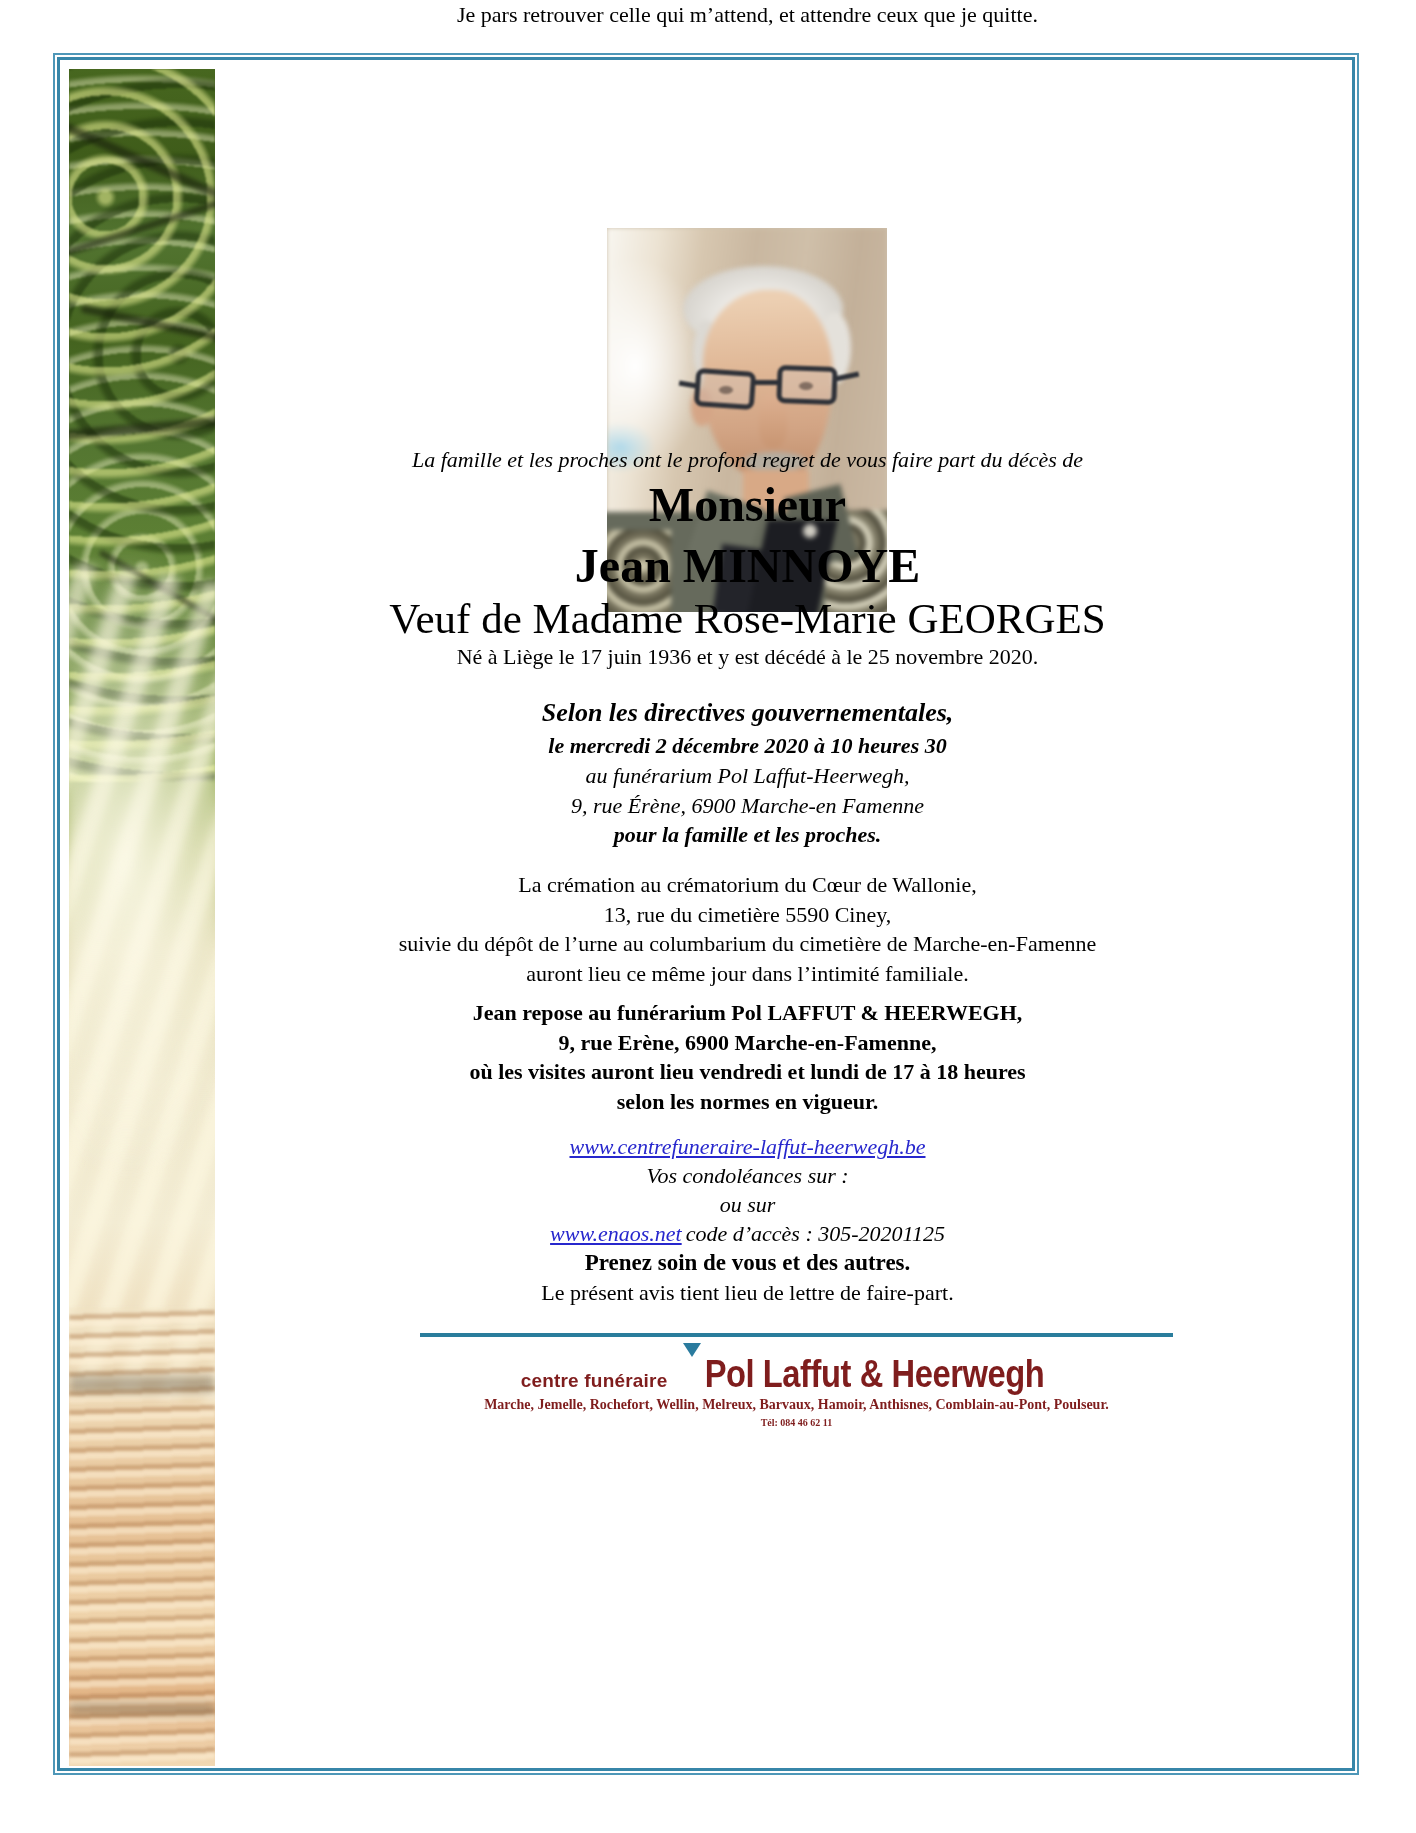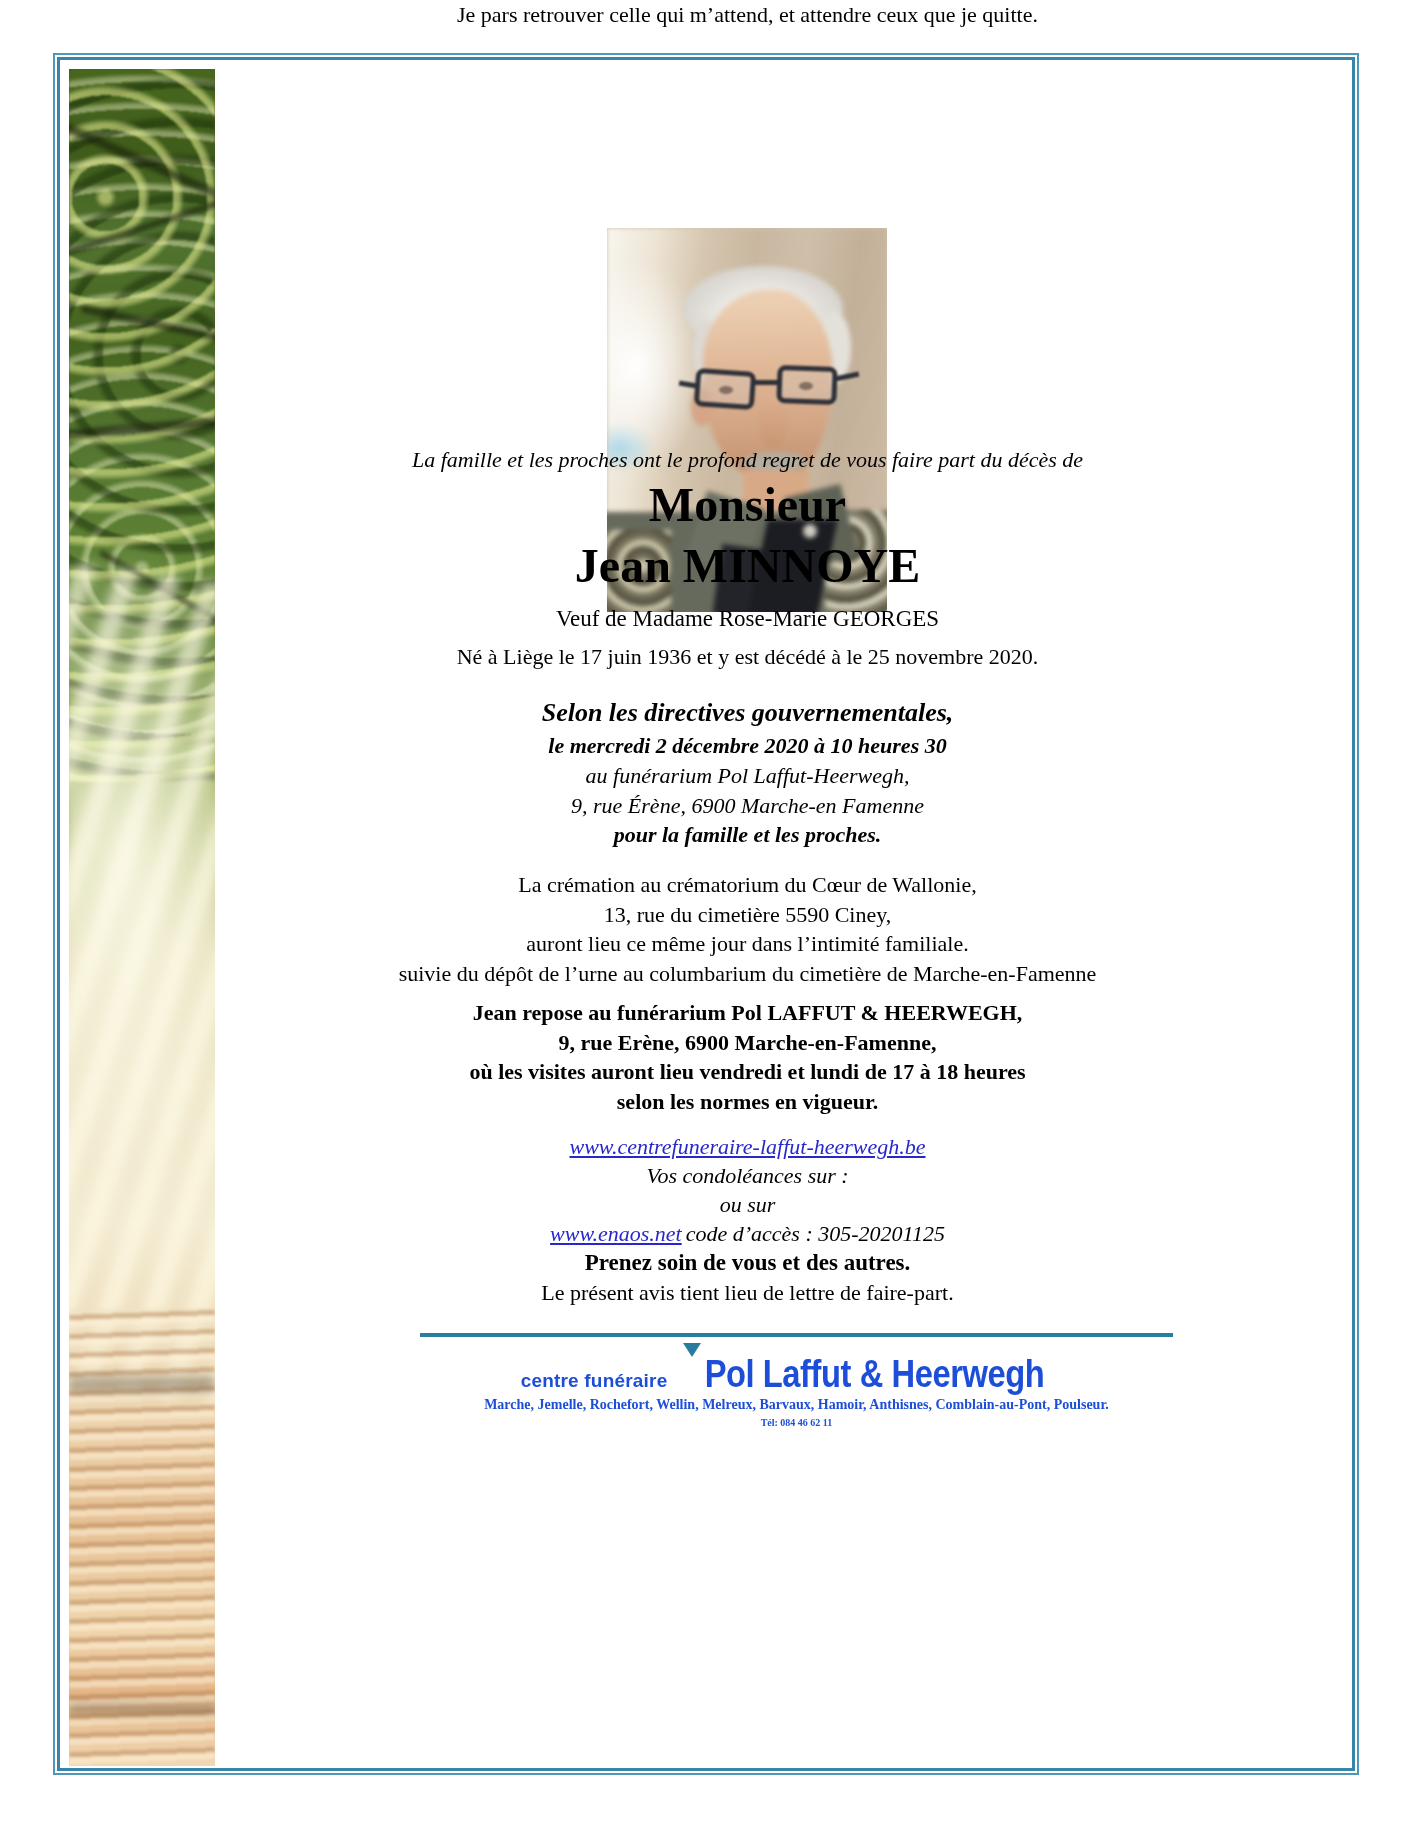--- a/index.html
+++ b/index.html
@@ -35,35 +35,35 @@
      repeating-linear-gradient(178deg, rgba(180,125,75,0) 0 7px, rgba(168,113,66,.4) 7px 12px, rgba(255,243,219,.5) 12px 19px),
      linear-gradient(180deg, rgba(240,225,195,.5), rgba(0,0,0,0) 40%);}
   .s-band1{position:absolute;left:0;right:0;bottom:22%;height:18px;background:rgba(110,100,80,.45);filter:blur(4px);}
   .s-band2{position:absolute;left:0;right:0;bottom:3%;height:12px;background:rgba(105,95,75,.4);filter:blur(4px);}
   
   .content{position:absolute;left:215px;top:0;width:1065px;text-align:center;}
   .content p,.content h1,.content h2{margin:0;}
   .epitaph{margin-top:167px;font-size:22px;line-height:29px;}
   .announce{margin-top:36px;font-style:italic;font-size:22px;line-height:29px;}
   .title-block{margin-top:26px;font-size:48px;font-weight:bold;line-height:61px;}
-  .widower{margin-top:6px;font-size:23px;font-weight:normal;line-height:46px;}
+  .widower{margin-top:6px;font-size:43px;font-weight:normal;line-height:46px;}
   .born{margin-top:18px;font-size:22px;line-height:29px;}
   .service{margin-top:24px;font-size:22px;line-height:29.8px;}
   .svc-head{font-size:26px;font-weight:bold;font-style:italic;line-height:36px;}
   .i{font-style:italic;}
   .bi{font-style:italic;font-weight:bold;}
   .cremation{margin-top:20px;font-size:22px;line-height:29.5px;}
   .repose{margin-top:10px;font-size:22px;font-weight:bold;line-height:29.5px;}
   .condolences{margin-top:16px;font-size:22px;font-style:italic;line-height:29px;}
   .weblink{color:#2727cd;text-decoration:underline;cursor:pointer;}
   .access{margin-left:4px;}
   .care{margin-top:18px;font-size:23px;font-weight:bold;line-height:30px;}
   .notice{margin-top:16px;font-size:22px;line-height:29px;}
   
-  .footer{margin-top:26px;margin-left:205px;width:753px;color:#1d4ed8;}
+  .footer{margin-top:26px;margin-left:205px;width:753px;color:#7f1d1d;}
   .separator{height:4px;background:#2a7d9c;}
   .brand-row{display:flex;align-items:baseline;justify-content:center;gap:10px;margin-top:16px;
              font-family:"Liberation Sans", sans-serif;}
   .brand-prefix{font-size:19px;font-weight:bold;letter-spacing:.2px;}
   .brand-name-wrap{position:relative;}
   .brand-name{font-size:38px;font-weight:bold;letter-spacing:-.5px;display:block;
               transform:scaleX(.86);transform-origin:center bottom;white-space:nowrap;}
   .tri{position:absolute;left:6px;top:-10px;width:0;height:0;
        border-left:9px solid transparent;border-right:9px solid transparent;
        border-top:14px solid #2a7b9e;}
@@ -185,22 +185,22 @@
       <p class="svc-head">Selon les directives gouvernementales,</p>
       <p class="bi">le mercredi 2 décembre 2020 à 10 heures 30</p>
       <p class="i">au funérarium Pol Laffut-Heerwegh,</p>
       <p class="i">9, rue Érène, 6900 Marche-en Famenne</p>
       <p class="bi">pour la famille et les proches.</p>
     </div>
 
     <div class="cremation">
       <p>La crémation au crématorium du Cœur de Wallonie,</p>
       <p>13, rue du cimetière 5590 Ciney,</p>
+      <p>suivie du dépôt de l’urne au columbarium du cimetière de Marche-en-Famenne</p>
       <p>auront lieu ce même jour dans l’intimité familiale.</p>
-      <p>suivie du dépôt de l’urne au columbarium du cimetière de Marche-en-Famenne</p>
     </div>
 
     <div class="repose">
       <p>Jean repose au funérarium Pol LAFFUT &amp; HEERWEGH,</p>
       <p>9, rue Erène, 6900 Marche-en-Famenne,</p>
       <p>où les visites auront lieu vendredi et lundi de 17 à 18 heures</p>
       <p>selon les normes en vigueur.</p>
     </div>
 
     <div class="condolences">

